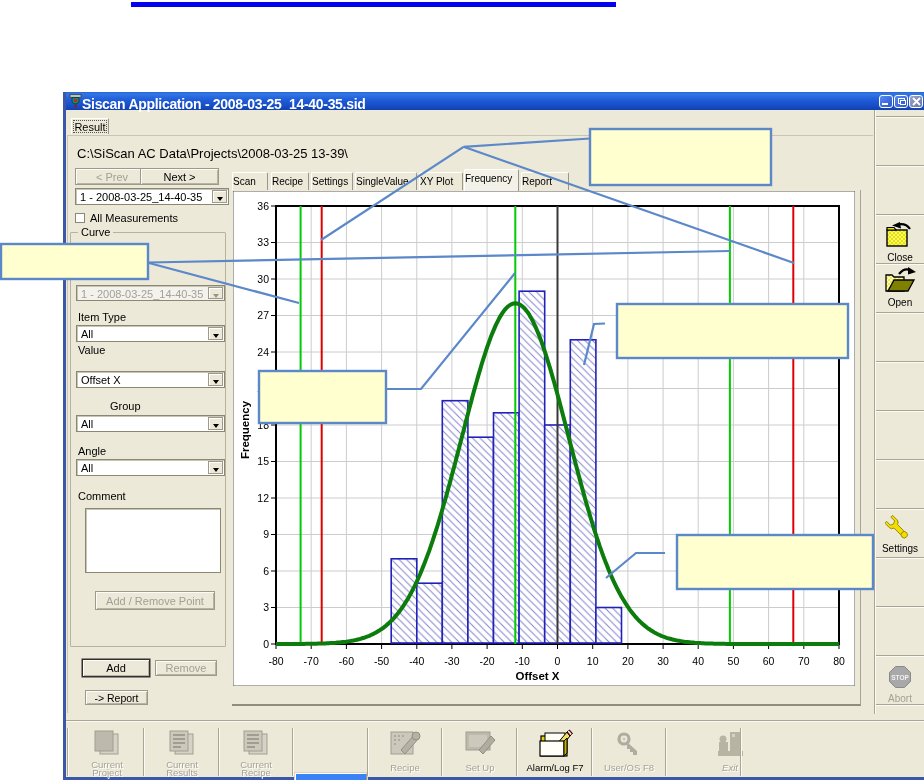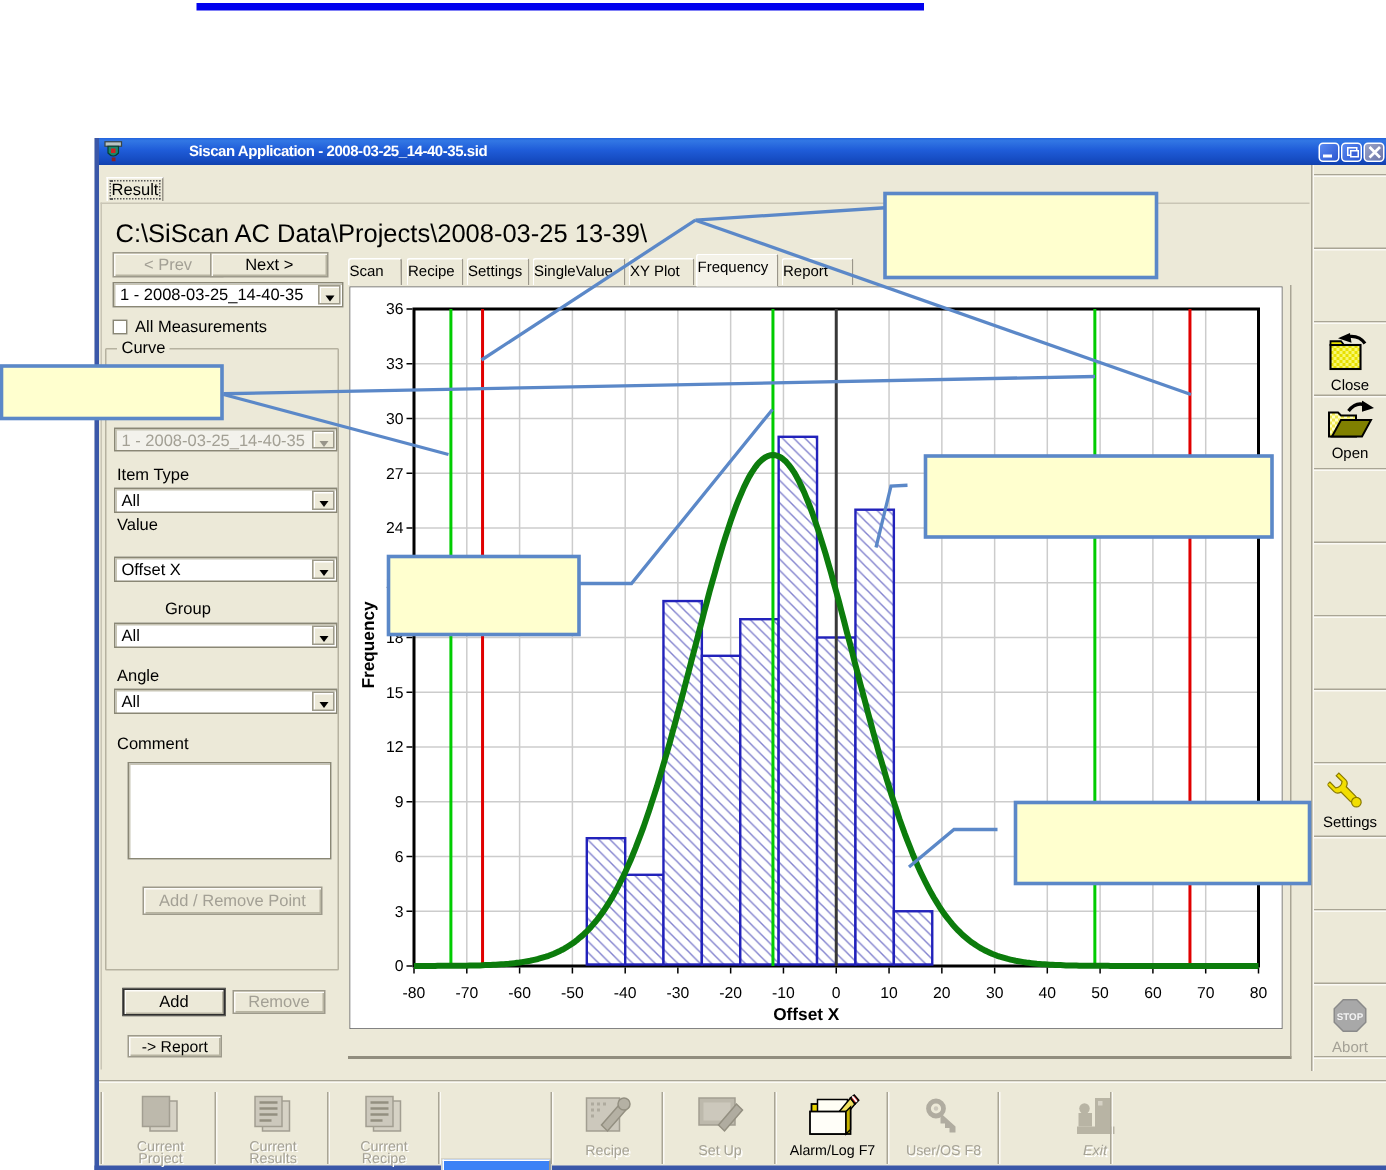--- a/index.html
+++ b/index.html
@@ -1,22 +1,22 @@
 <!DOCTYPE html>
 <html><head><meta charset="utf-8"><style>
 * { margin:0; padding:0; box-sizing:border-box; }
 html,body { width:924px; height:780px; background:#fff; font-family:"Liberation Sans", sans-serif; overflow:hidden; position:relative; }
 #topline { position:absolute; left:131px; top:2px; width:485px; height:5px; background:#0202ee; }
 #win { position:absolute; left:63px; top:92px; width:861px; height:688px; background:#ece9d8; border-left:3px solid #3a57a8; border-bottom:3px solid #3a57a8; }
 #title { position:absolute; left:0; top:0; width:861px; height:18px; background:linear-gradient(180deg,#2263de 0%,#3277e4 10%,#1f5cd8 45%,#164cc2 80%,#1141ae 100%); }
-#title .txt { position:absolute; left:16px; top:3.5px; color:#fff; font-size:10px; font-weight:bold; letter-spacing:-0.3px;margin-left:44px; }
+#title .txt { position:absolute; left:16px; top:3.5px; color:#fff; font-size:14px; font-weight:bold; letter-spacing:-0.3px; }
 .wbtn { position:absolute; top:2.5px; width:13.5px; height:13.5px; border:1px solid #fff; border-radius:3px; }
 #result-tab { position:absolute; left:71px; top:118px; width:38px; height:16px; background:#ece9d8; border:1px solid #9a968a; border-bottom:none; border-top-color:#fff; border-left-color:#fff; font-size:11px; text-align:center; line-height:16px; }
 #result-tab i { position:absolute; left:1px; top:1px; right:1px; bottom:1px; border:1px dotted #555; font-style:normal; }
-#path { position:absolute; left:77px; top:146px; font-size:17px; color:#000; }
+#path { position:absolute; left:77px; top:146px; font-size:13px; color:#000; }
 .btn { position:absolute; background:#ece9d8; border:1px solid #9d9a8b; box-shadow:inset 1px 1px 0 #fdfcf9, inset -1px -1px 0 #b7b4a1; font-size:11px; text-align:center; color:#000; }
 .btn.dis { color:#a3a095; }
 .combo { position:absolute; background:#fff; border:1px solid #8a8775; box-shadow:inset 1px 1px 0 #c8c5b5; font-size:11px; color:#000; }
 .combo span { position:absolute; left:4px; top:2px; white-space:nowrap; }
 .combo .dd { position:absolute; right:1px; top:1px; bottom:1px; width:15px; background:#ece9d8; border:1px solid #9d9a8b; box-shadow:inset 1px 1px 0 #fff; }
 .combo .dd:after { content:""; position:absolute; left:4px; top:5.5px; border-left:3.5px solid transparent; border-right:3.5px solid transparent; border-top:4px solid #000; }
 .combo.dis { background:#f3f2ec; }
 .combo.dis span { color:#a3a095; }
 .combo.dis .dd:after { border-top-color:#98958a; }
 .lbl { position:absolute; font-size:11px; color:#000; }

